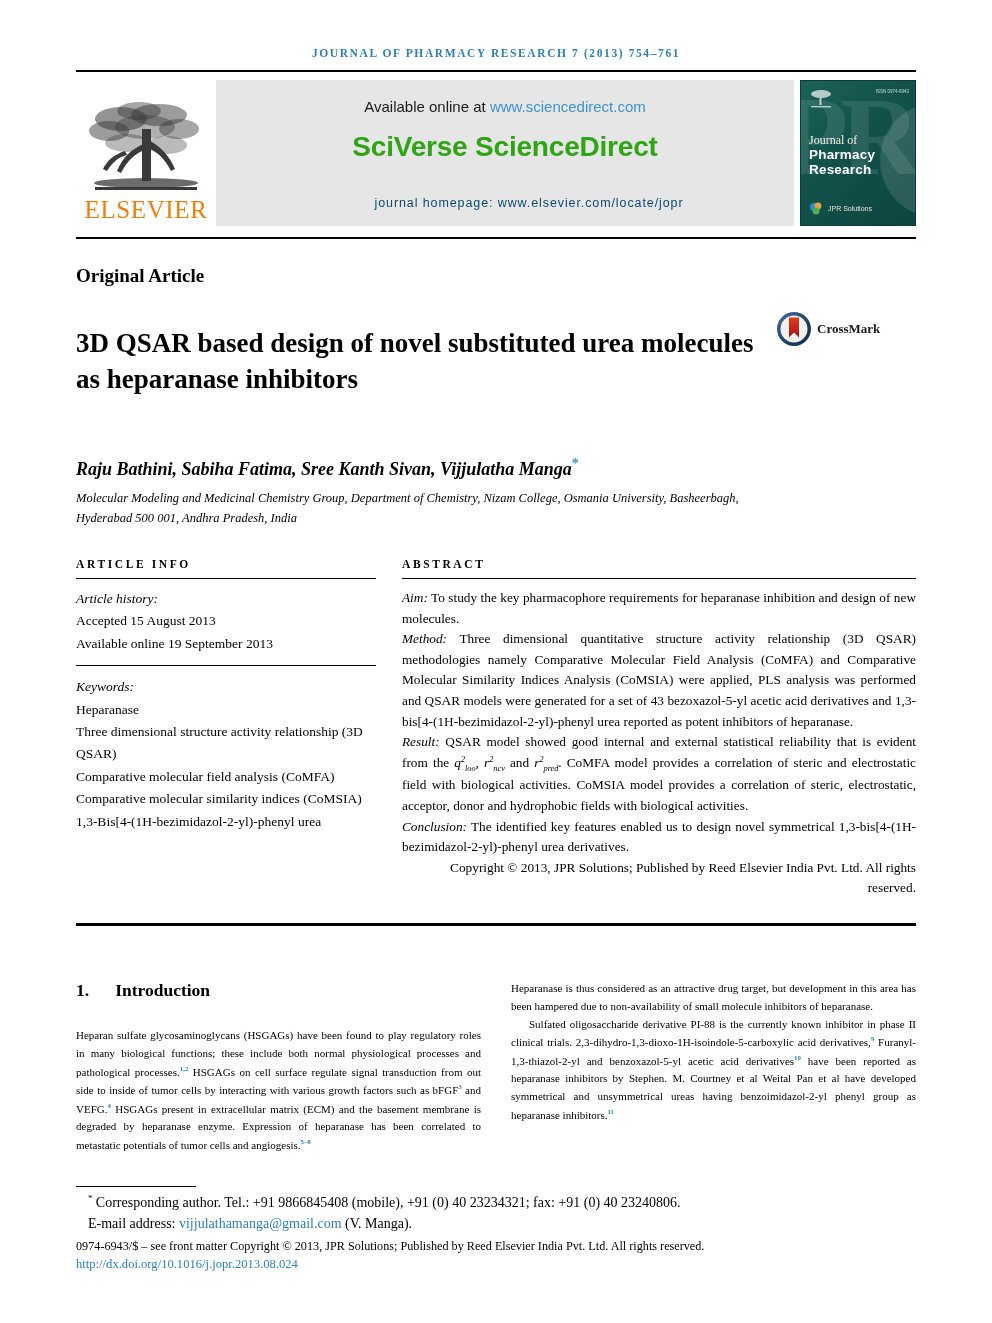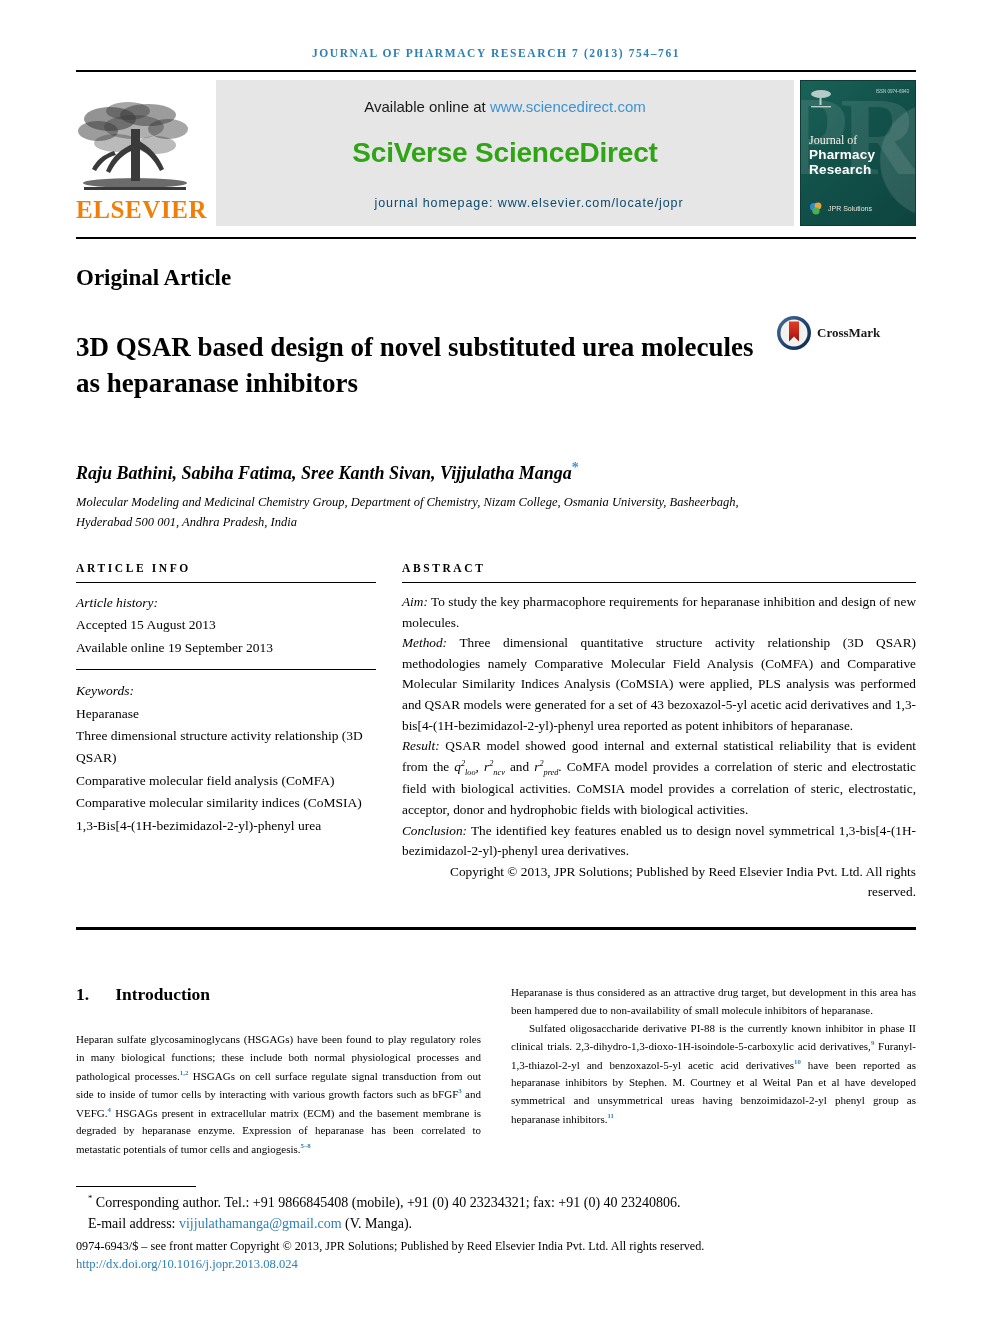--- a/index.html
+++ b/index.html
@@ -51,23 +51,23 @@
     align-items: stretch;
     margin-top: 8px;
     height: 146px;
   }
   .elsevier-logo {
     width: 140px;
     flex: 0 0 140px;
     display: flex;
     flex-direction: column;
     justify-content: flex-end;
+    align-items: center;
     padding-bottom: 4px;
     box-sizing: border-box;
-    font-weight: bold;
   }
   .tree-svg { display:block; }
   .elsevier-word {
     font-family: "Liberation Serif", serif;
     font-size: 25px;
     letter-spacing: 0.6px;
     color: #f07f09;
     line-height: 1;
     margin-top: 2px;
   }
@@ -85,21 +85,21 @@
     font-family: "Liberation Sans", sans-serif;
     font-size: 15px;
     color: #1a1a1a;
   }
   .avail-line .url { color: #3b93d4; }
   .sciverse {
     font-family: "Liberation Sans", sans-serif;
     font-size: 28px;
     font-weight: bold;
     color: #2fa515;
-    margin-top: 22px;
+    margin-top: 16px;
     letter-spacing: -0.2px;
   }
   .homepage {
     position: absolute;
     bottom: 16px;
     left: 0;
     right: 0;
     text-align: center;
     font-family: "Liberation Sans", sans-serif;
     font-size: 12.5px;
@@ -180,21 +180,21 @@
   .cov-jpr-text {
     font-family: "Liberation Sans", sans-serif;
     font-size: 7px;
     color: #e9e6d8;
     line-height: 1.05;
   }
 
   
   .art-type {
     font-family: "Liberation Serif", serif;
-    font-size: 23px;
+    font-size: 19px;
     font-weight: bold;
     margin-top: 26px;
   }
   .title-row {
     display: flex;
     align-items: flex-start;
     margin-top: 20px;
   }
   .art-title {
     flex: 1 1 auto;

